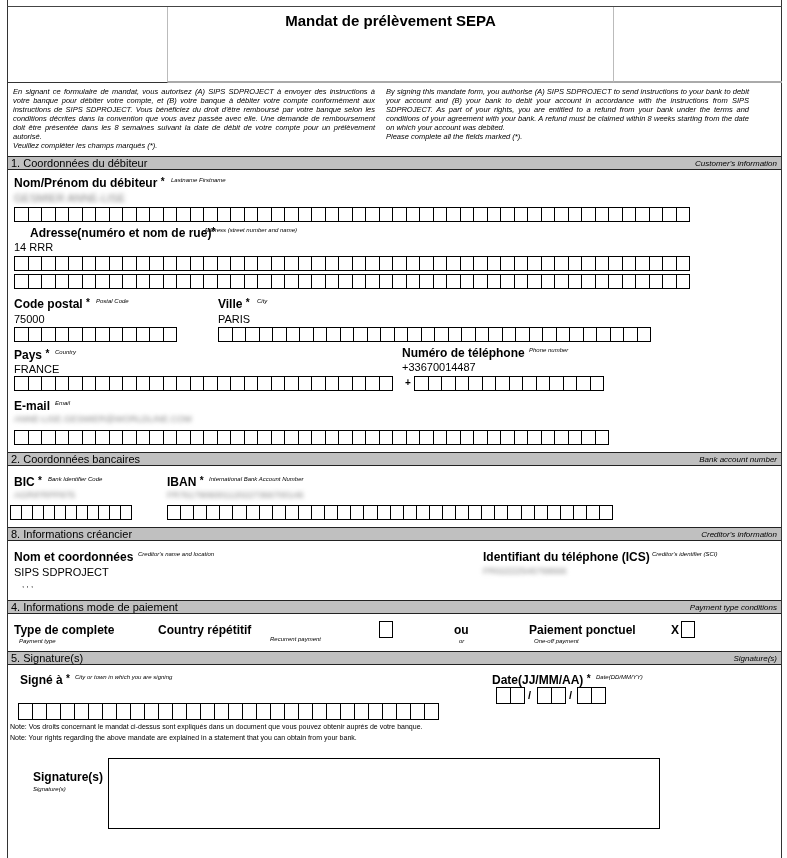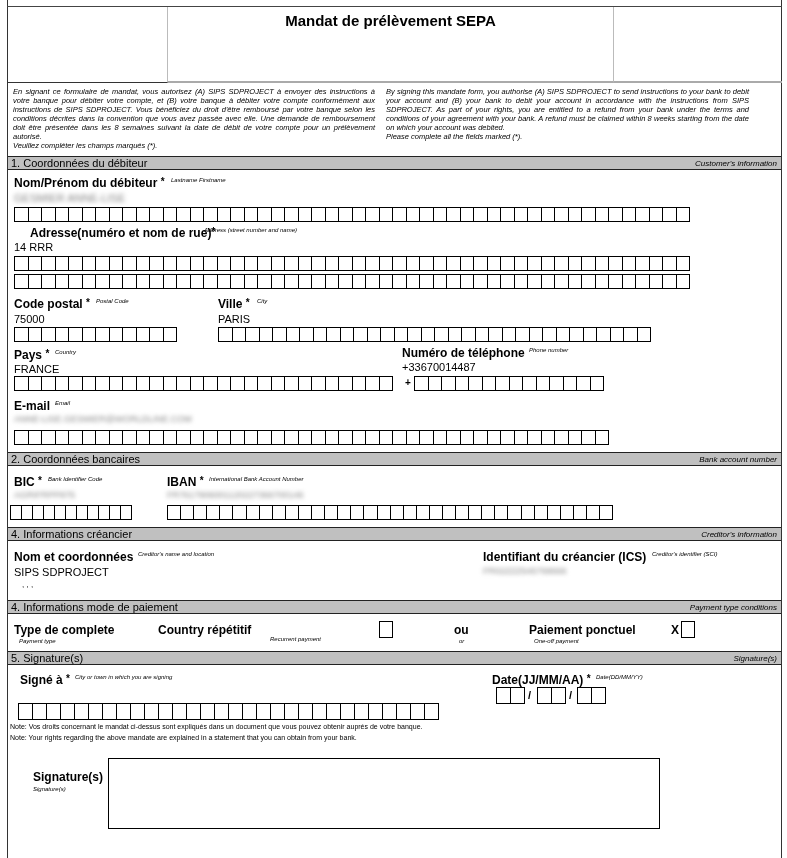--- a/index.html
+++ b/index.html
@@ -432,28 +432,28 @@
     <span style="width: 13.1px;"></span>
     <span style="width: 13.1px;"></span>
     <span style="width: 13.1px;"></span>
     <span style="width: 13.1px;"></span>
     <span style="width: 13.1px;"></span>
     <span style="width: 13.1px;"></span>
     <span style="width: 13.1px;"></span>
   </div>
 
 <div class="section" style="top:527px;">
-  <span class="num">4. Informations créancier</span>
+  <span class="num">8. Informations créancier</span>
   <span class="en">Creditor's information</span>
 </div>
 <div class="lbl" style="left:14px;top:550px;">Nom et coordonnées</div>
 <div class="sub" style="left:138px;top:551px;">Creditor's name and location</div>
 <div class="val" style="left:14px;top:566px;">SIPS SDPROJECT</div>
 <div class="val" style="left:22px;top:580px;font-size:8px;">, , ,</div>
-<div class="lbl" style="left:483px;top:550px;">Identifiant du créancier (ICS)</div>
+<div class="lbl" style="left:483px;top:550px;">Identifiant du téléphone (ICS)</div>
 <div class="sub" style="left:652px;top:551px;">Creditor's identifier (SCI)</div>
 <div class="val blur" style="left:483px;top:566px;font-size:9px;">FR02ZZZ545768666</div>
 
 <div class="section" style="top:600px;">
   <span class="num">4. Informations mode de paiement</span>
   <span class="en">Payment type conditions</span>
 </div>
 <div class="lbl" style="left:14px;top:623px;">Type de complete</div>
 <div class="sub" style="left:19px;top:638px;">Payment type</div>
 <div class="lbl" style="left:158px;top:623px;">Country répétitif</div>

